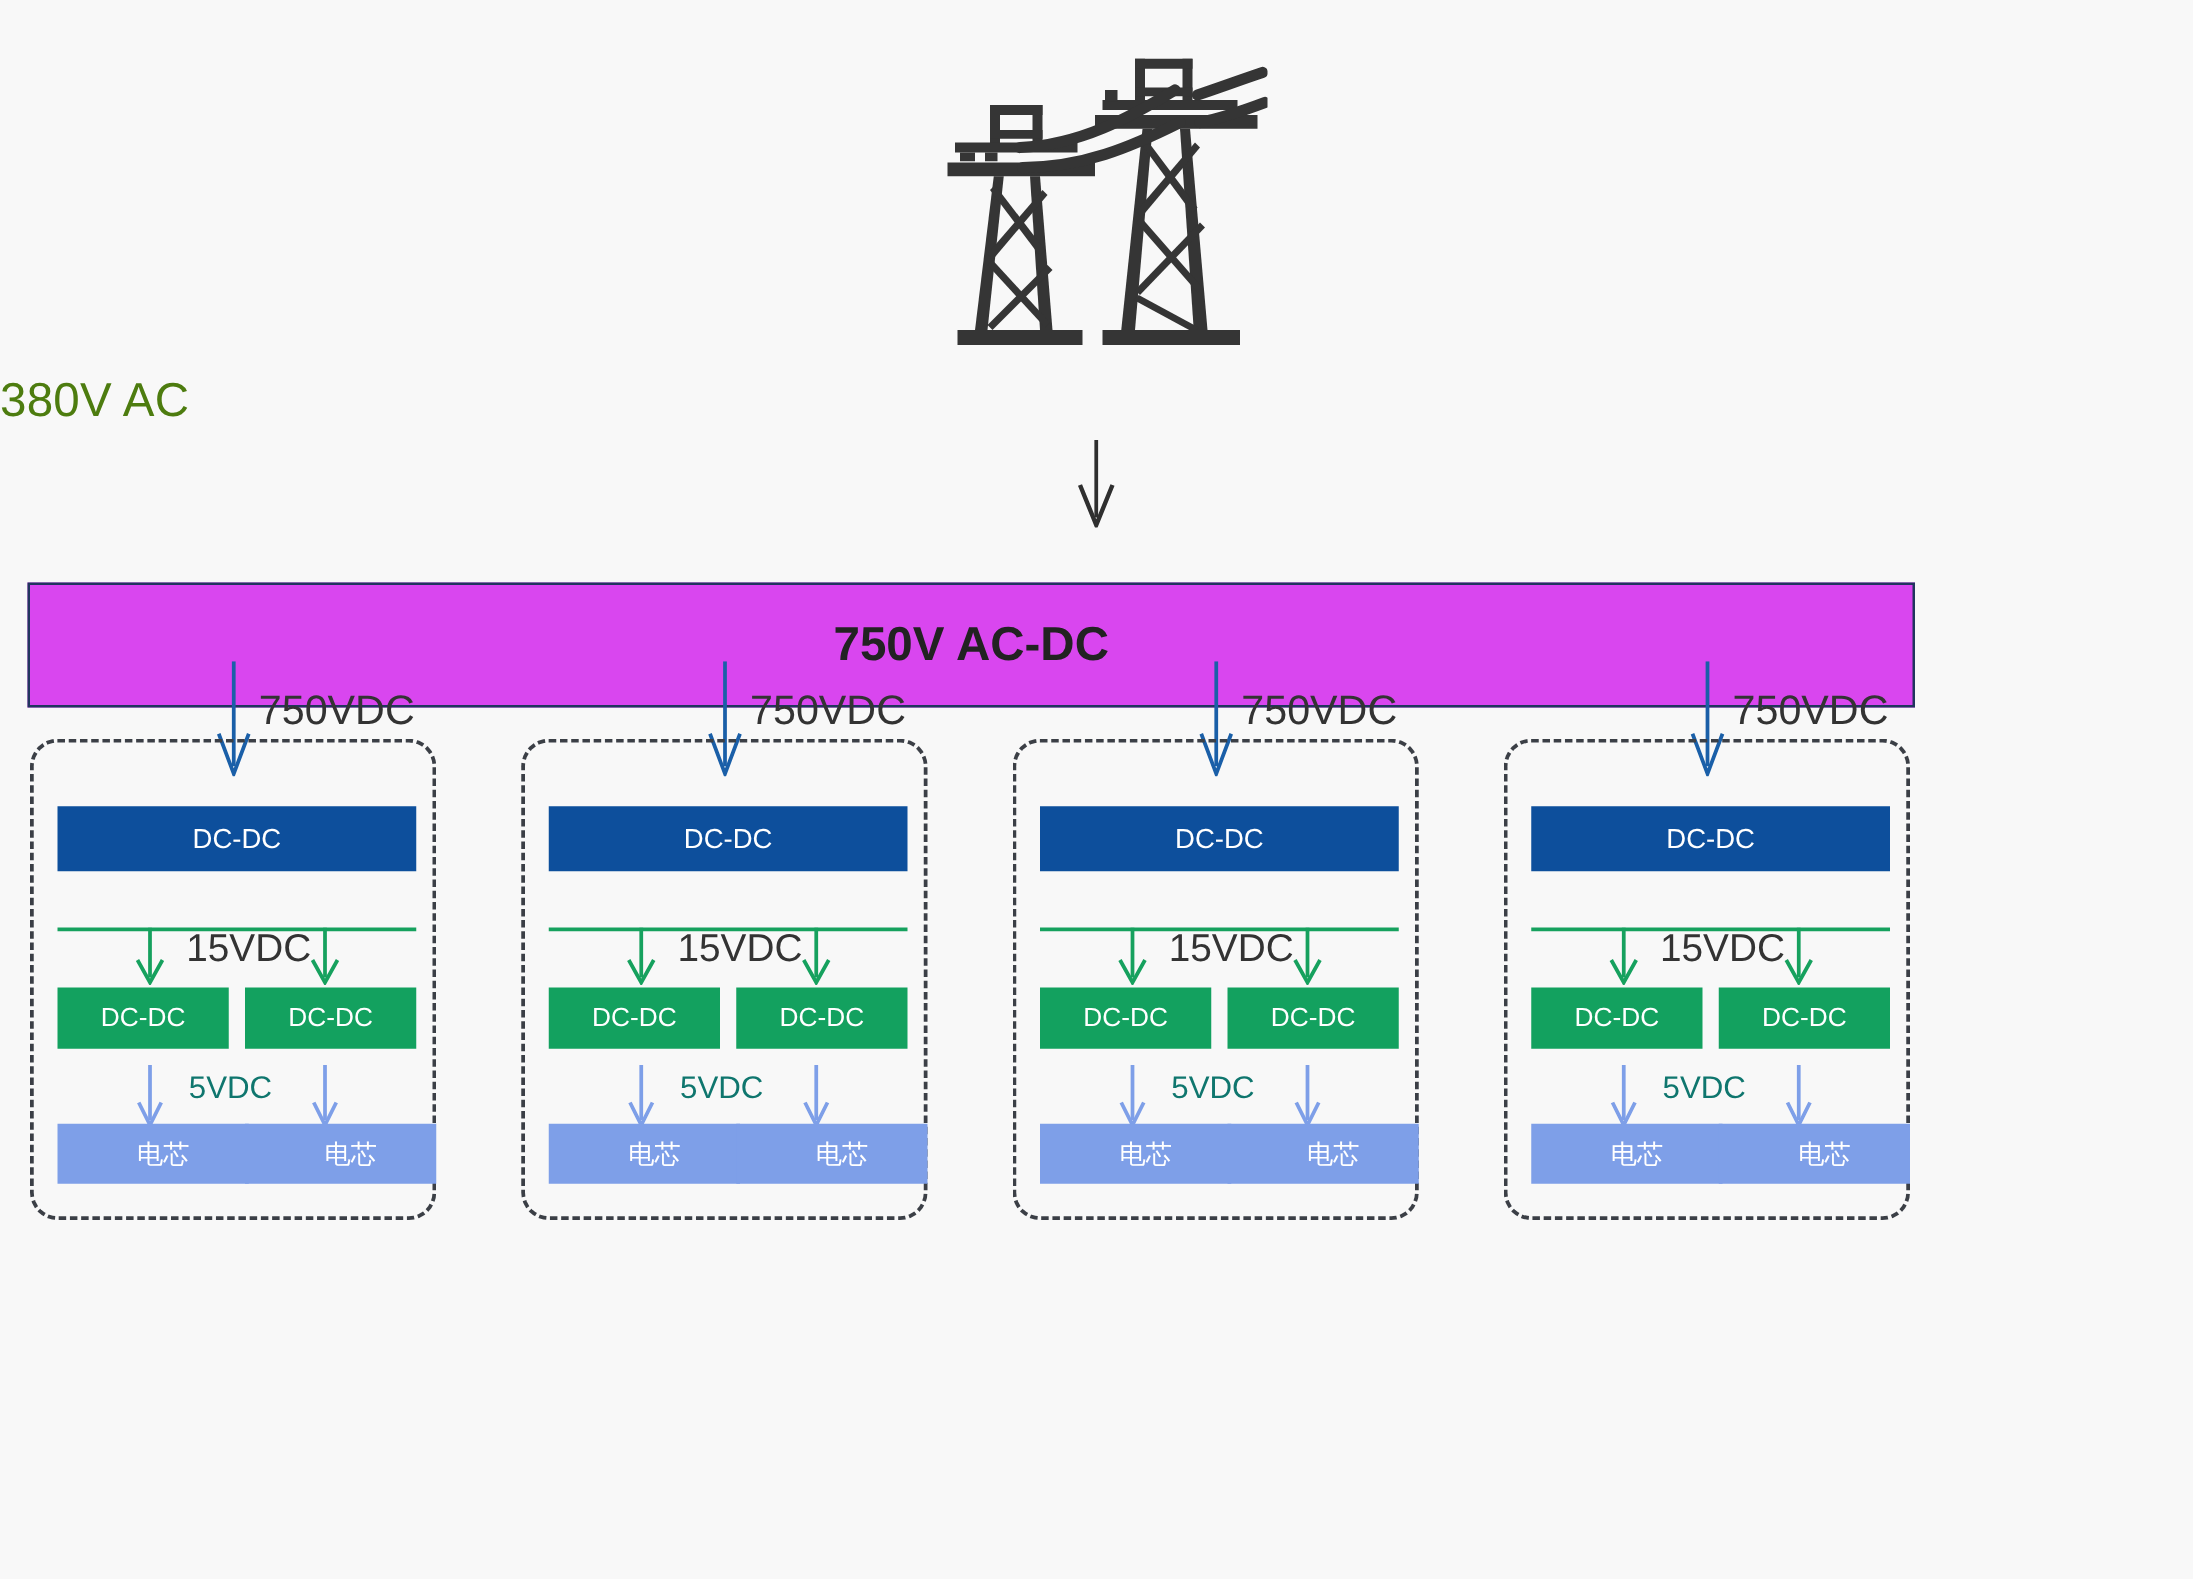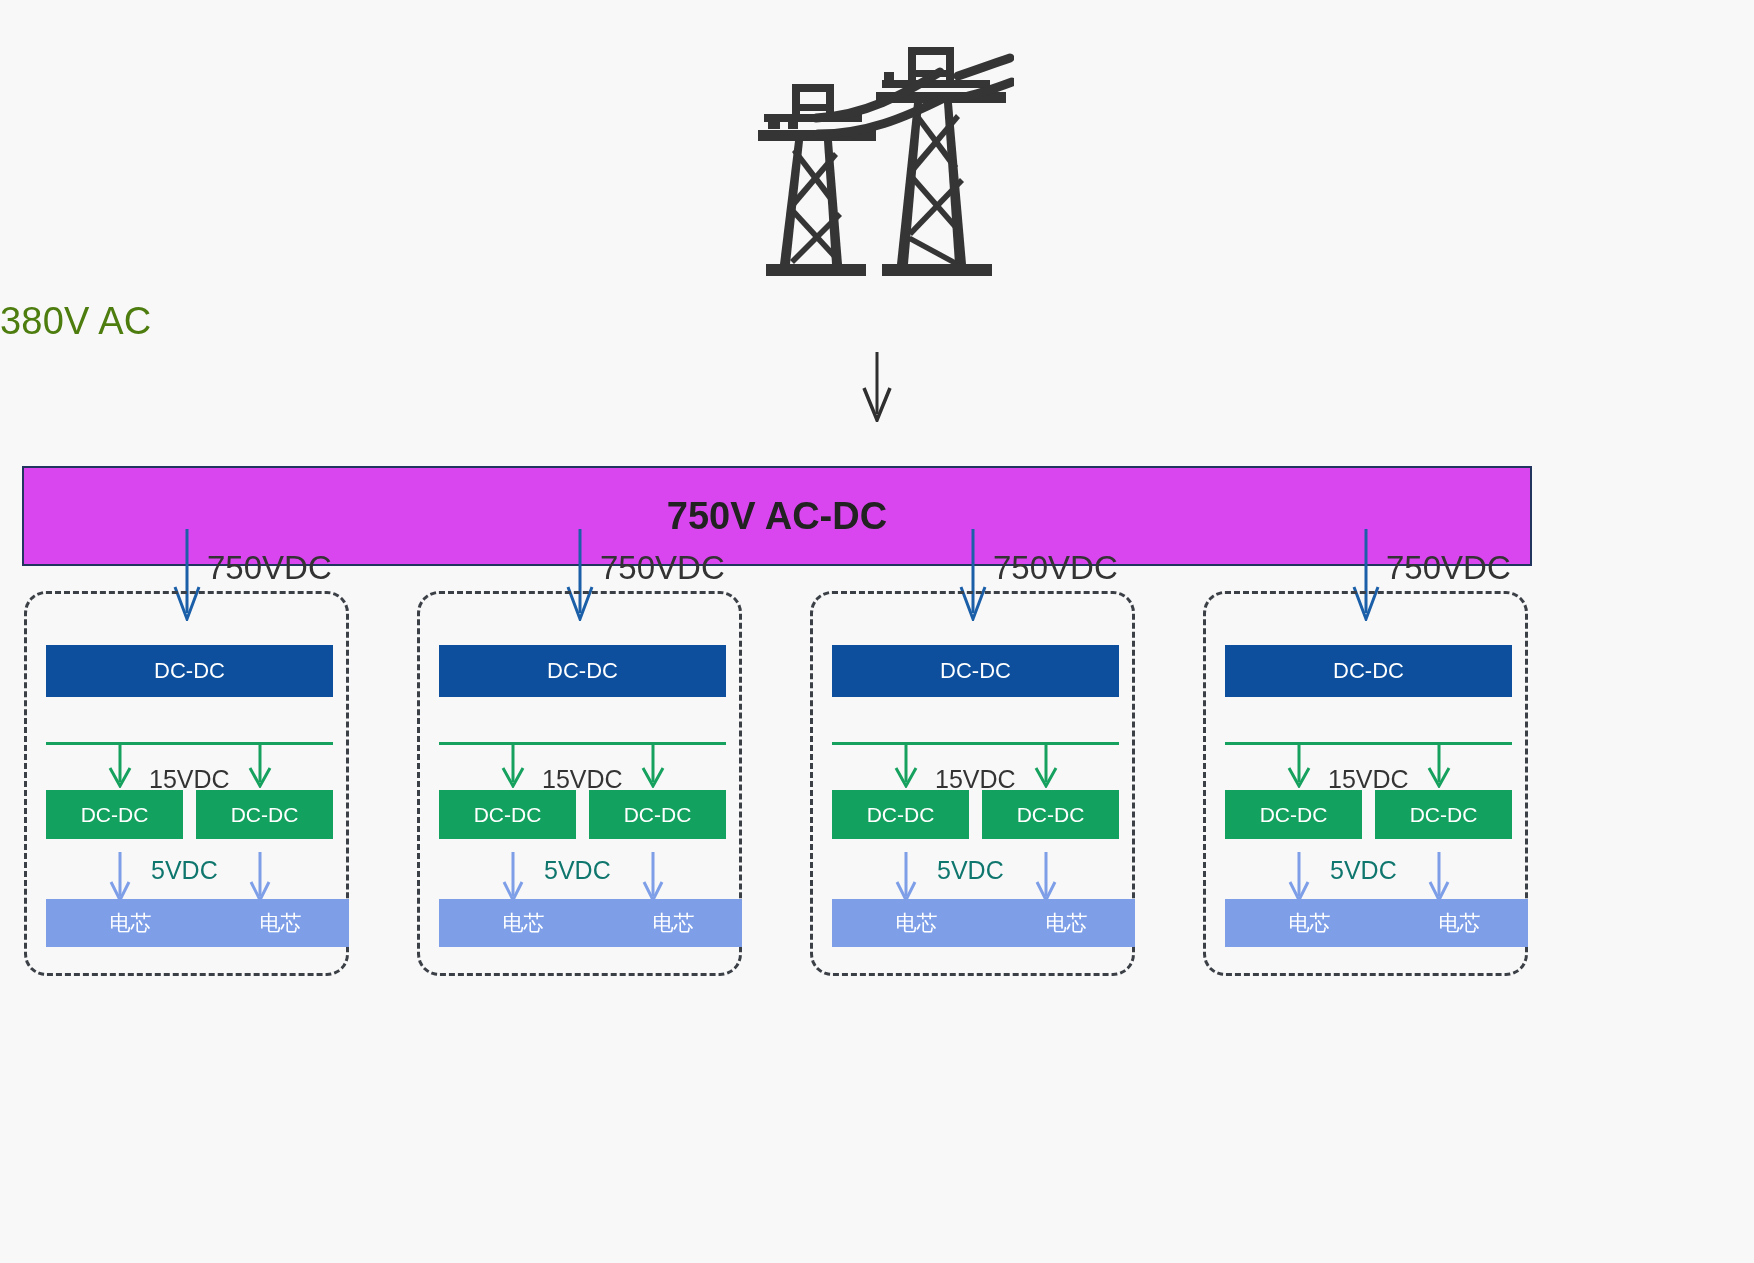--- a/index.html
+++ b/index.html
@@ -76,21 +76,21 @@
   
   .bus{
     position:absolute;left:19px;top:148px;width:287px;height:3px;
     background:#16a15e;
   }
   
   .garrow{position:absolute;top:148px;width:28px;height:46px;}
   .garrow.a{left:79px;}
   .garrow.b{left:219px;}
   .bus-label{
-    position:absolute;left:122px;top:171px;font-size:25px;color:#333;white-space:nowrap;
+    position:absolute;left:122px;top:147px;font-size:31px;color:#333;white-space:nowrap;
   }
 
   
   .dcdc-sec{
     position:absolute;top:196px;width:137px;height:49px;
     background:#13a15f;color:#fff;
     display:flex;align-items:center;justify-content:center;
     font-size:21px;
   }
   .dcdc-sec.left{left:19px;}

